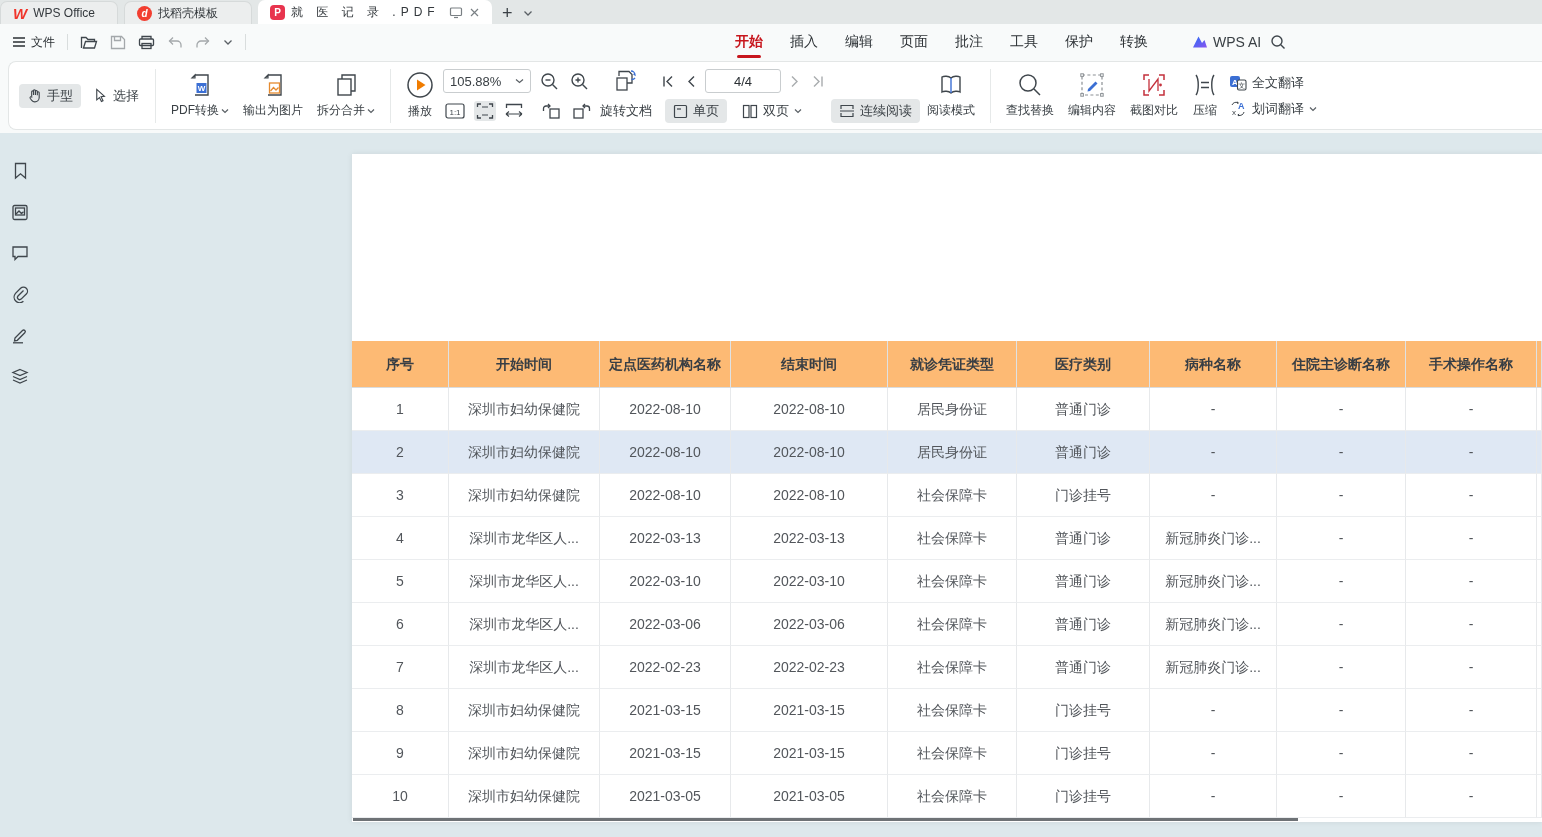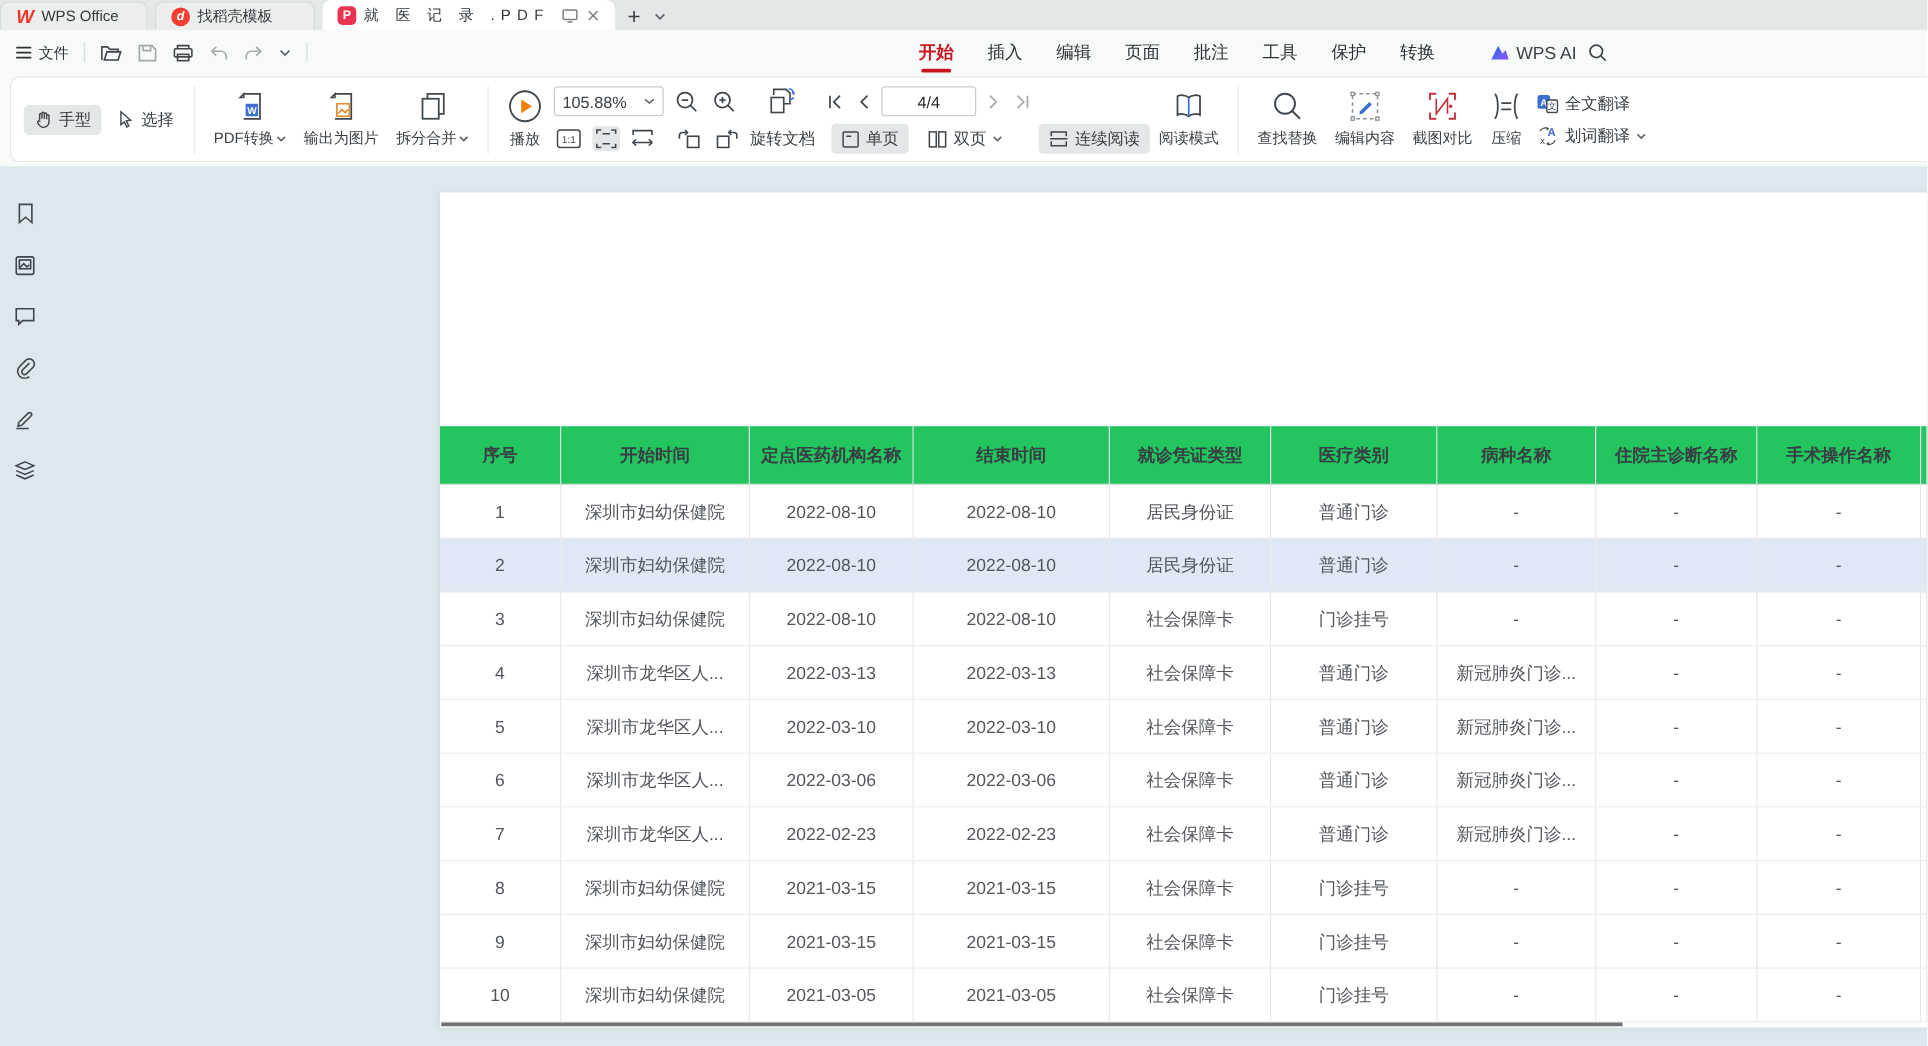--- a/index.html
+++ b/index.html
@@ -69,21 +69,21 @@
     display:flex; flex-direction:column; align-items:center; padding-top:26px; gap:17px; }
   .side-btn { width:24px; height:24px; display:flex; align-items:center; justify-content:center; }
 
   .page { position:absolute; left:352px; top:21px; width:1190px; height:668px; background:#ffffff;
     box-shadow:0 0 6px rgba(0,0,0,0.08); }
 
   
   .doc-table { position:absolute; left:0; top:187px; width:1190px; }
   .thead-row, .trow { display:grid;
     grid-template-columns:97px 151px 131px 157px 129px 133px 127px 129px 131px 1fr; }
-  .th { height:47px; line-height:47px; background:#22c55e; font-weight:bold; font-size:14px;
+  .th { height:47px; line-height:47px; background:#fdba74; font-weight:bold; font-size:14px;
     color:#383e44; text-align:center; border-right:1px solid #dfe2e4; border-bottom:1px solid #d9dcde;
     white-space:nowrap; overflow:hidden; }
   .td { height:43px; line-height:43px; font-size:14px; color:#52565b; text-align:center;
     border-right:1px solid #e7e9eb; border-bottom:1px solid #ebedef; white-space:nowrap; overflow:hidden; }
   .trow.hl .td { background:#dfe8f4; }
   .table-endbar { position:absolute; left:1px; bottom:-3px; width:945px; height:3px; background:#6e7276; }
 
   .dis { opacity:0.45; }
 </style>
 </head>

